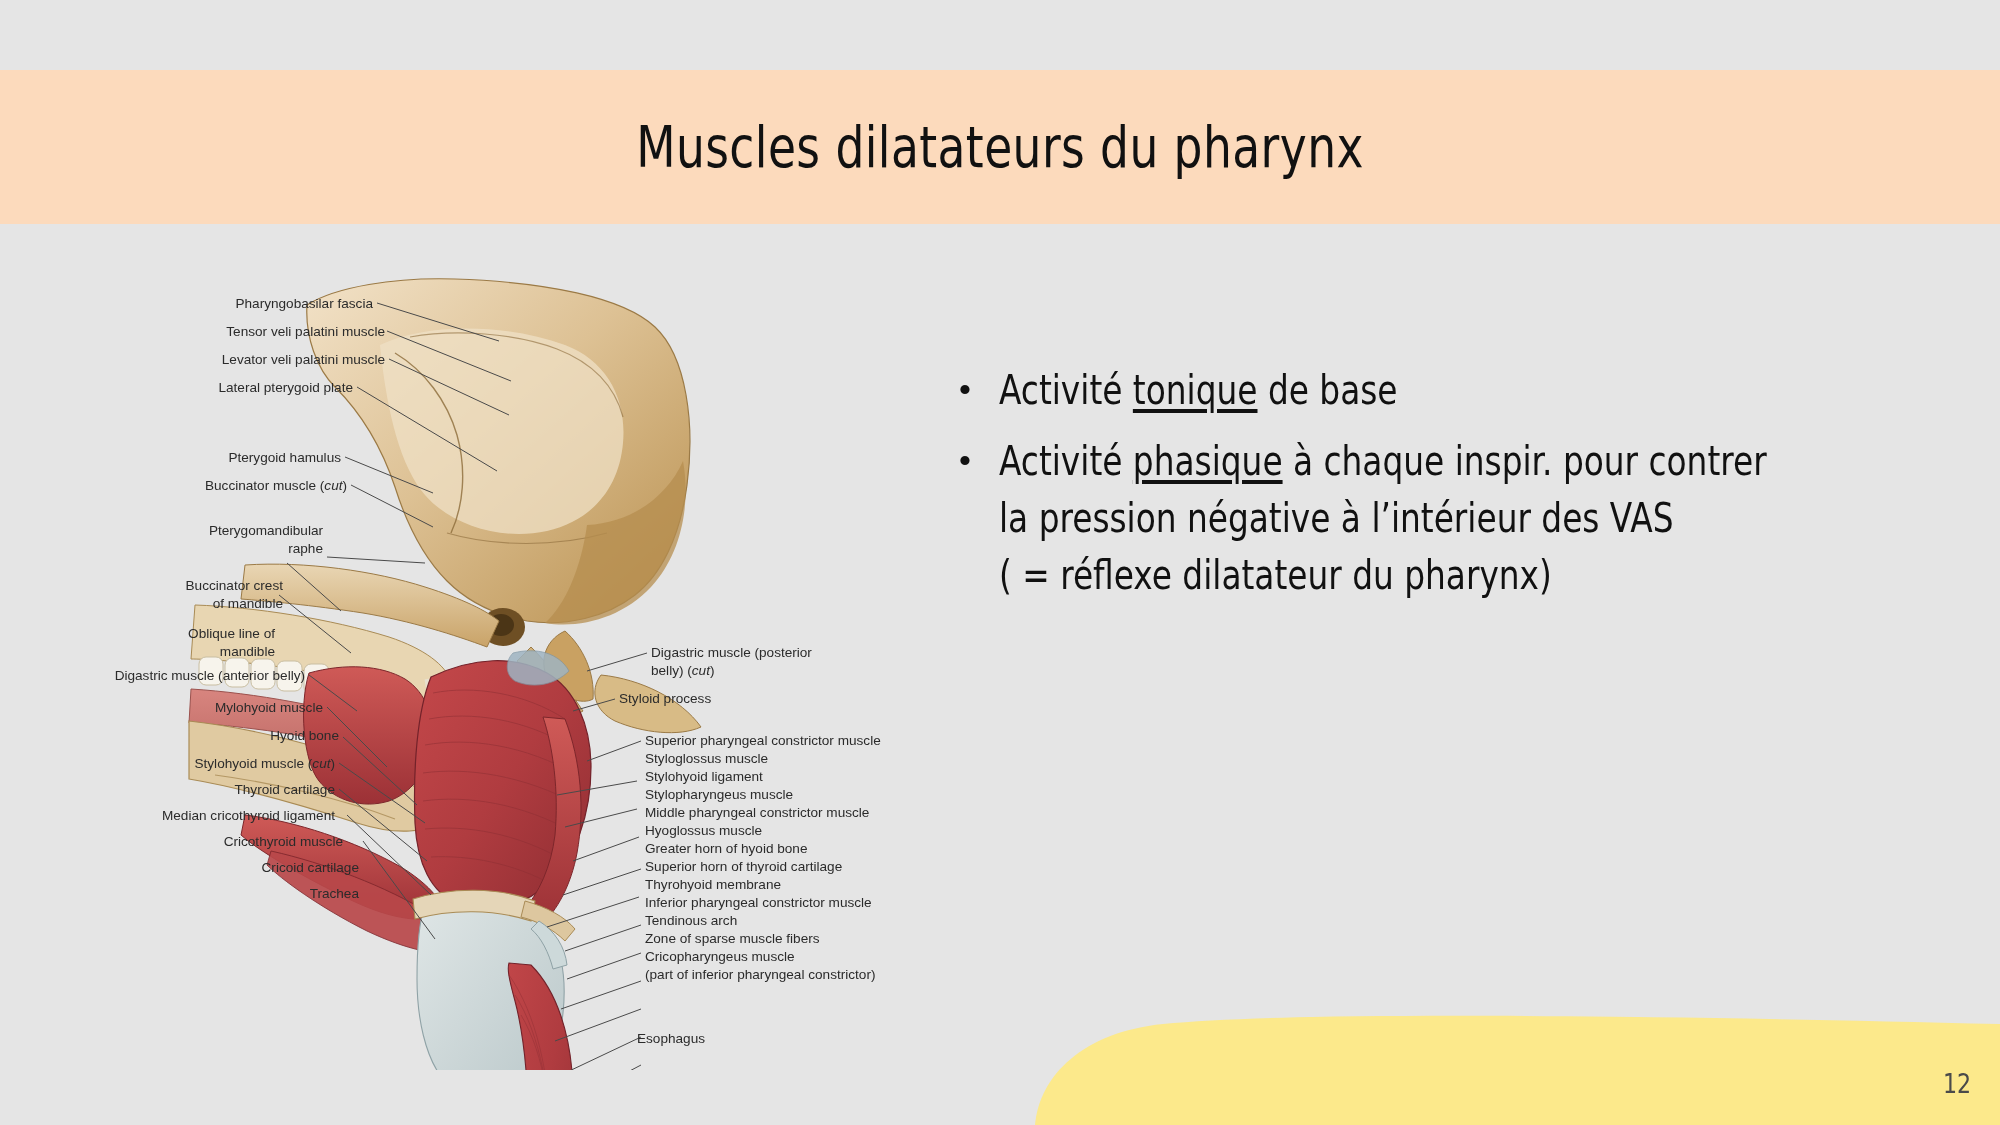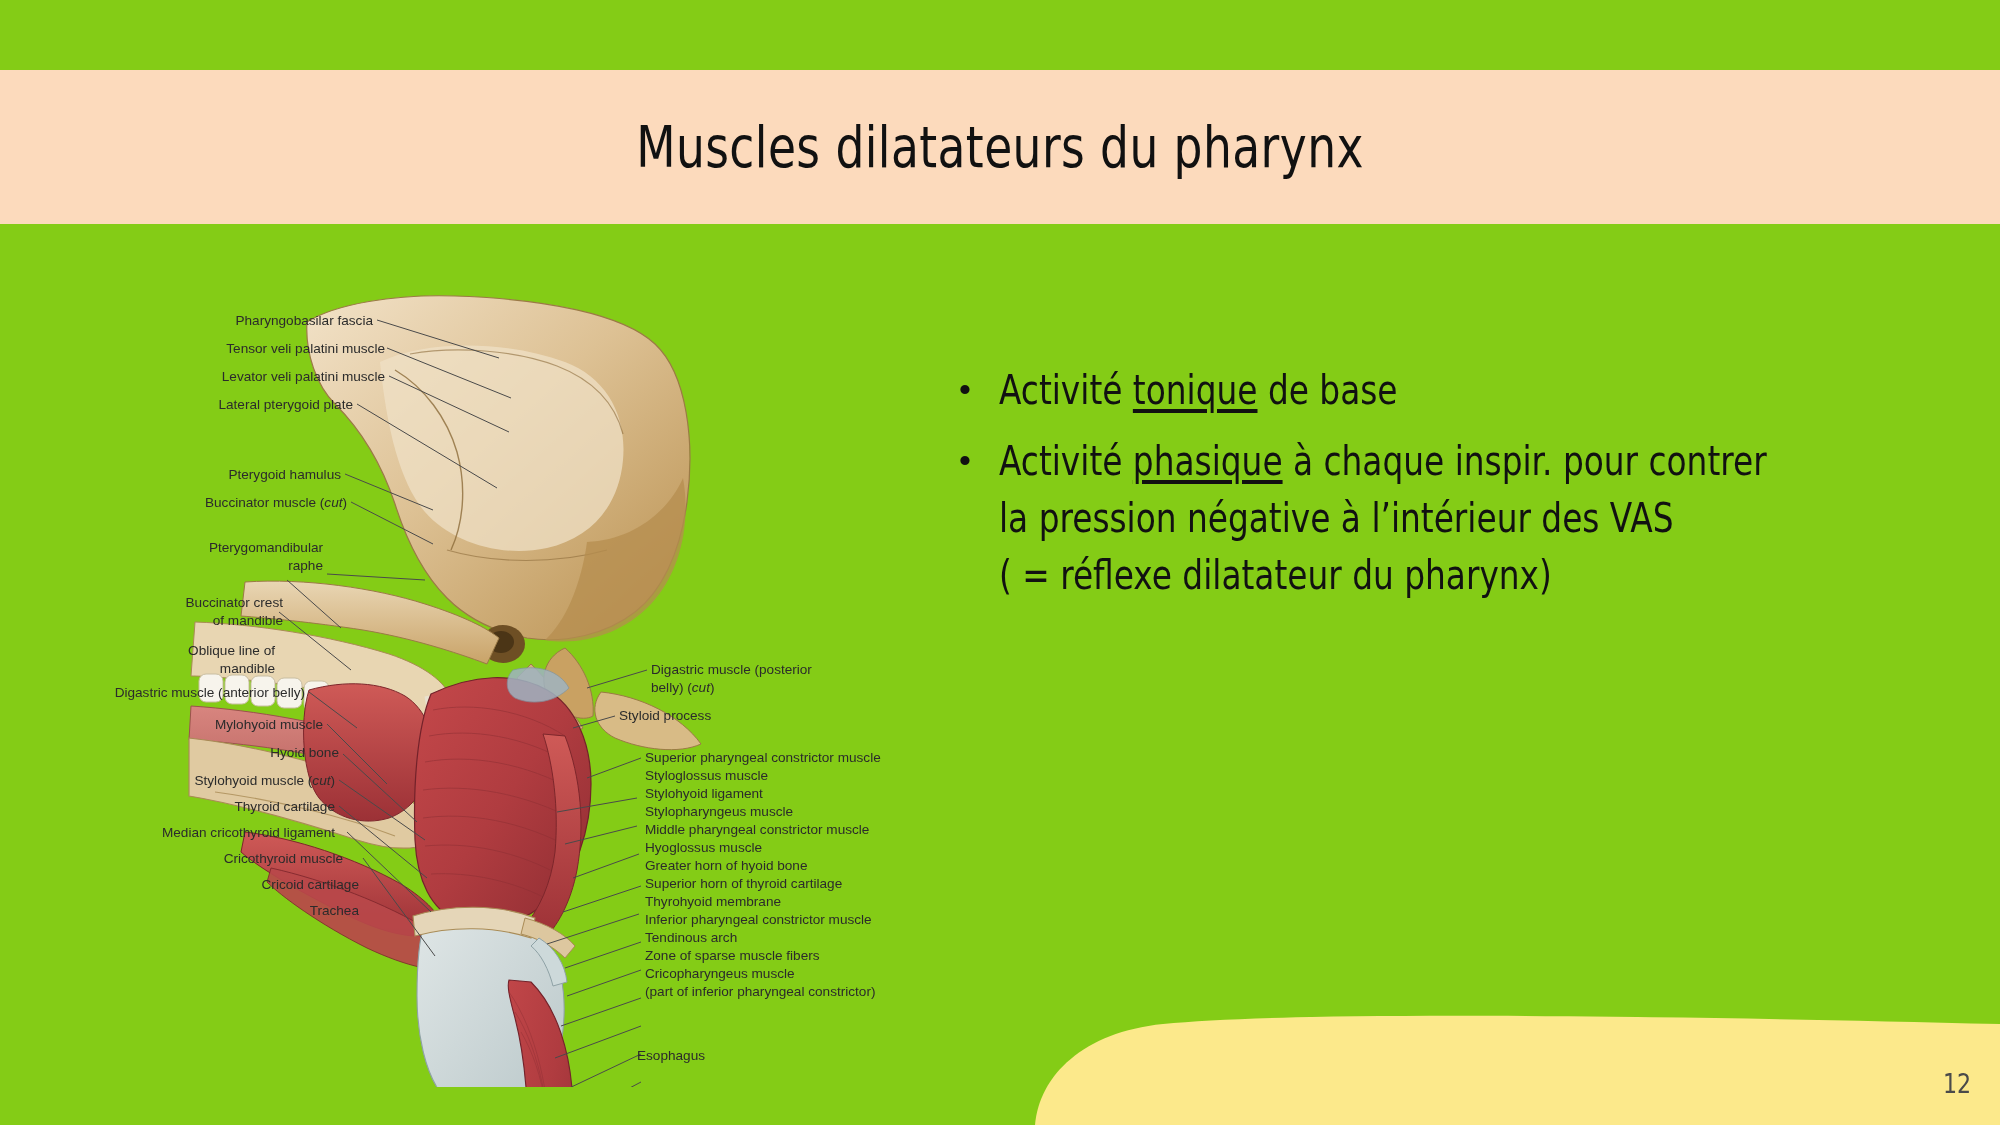--- a/index.html
+++ b/index.html
@@ -12,21 +12,21 @@
     height: 1125px;
     position: relative;
     overflow: hidden;
     font-family: "Liberation Sans", sans-serif;
   }
 
   
   #slide {
     position: absolute;
     inset: 0;
-    background: #84cc16;
+    background: #e5e5e5;
     text-decoration: underline;
   }
 
   
   #header-band {
     position: absolute;
     left: 0;
     top: 70px;
     width: 2000px;
     height: 154px;
@@ -112,21 +112,21 @@
     font-size: 27px;
     color: #4a4a4a;
     transform: scaleX(0.82);
     transform-origin: center center;
   }
 
   
   #figure-wrap {
     position: absolute;
     left: 95px;
-    top: 292px;
+    top: 275px;
     width: 865px;
     height: 795px;
   }
   #figure-svg {
     display: block;
   }
   .lbl {
     font-family: "Liberation Sans", sans-serif;
     font-size: 13.6px;
     fill: #2b2b2b;

